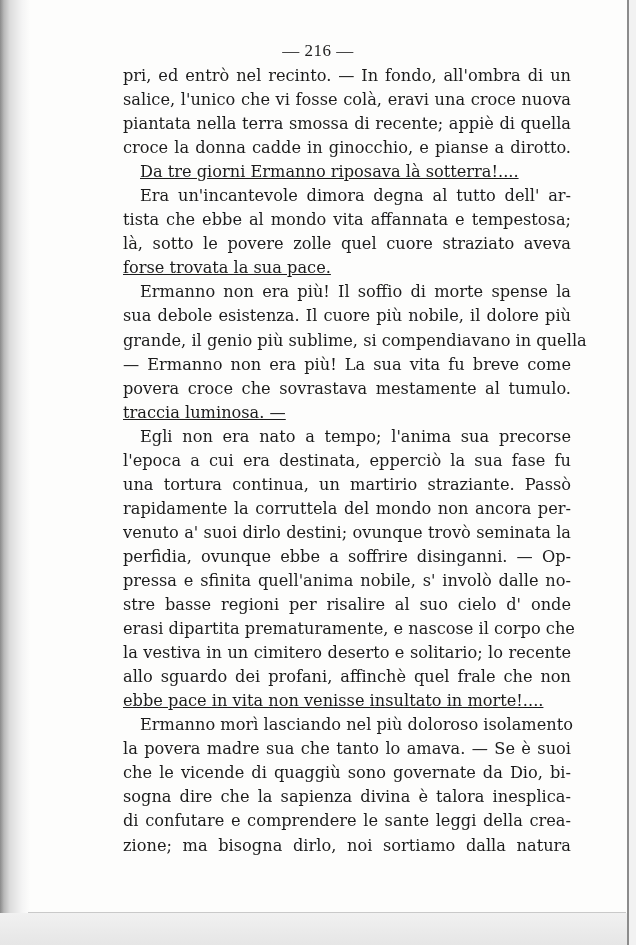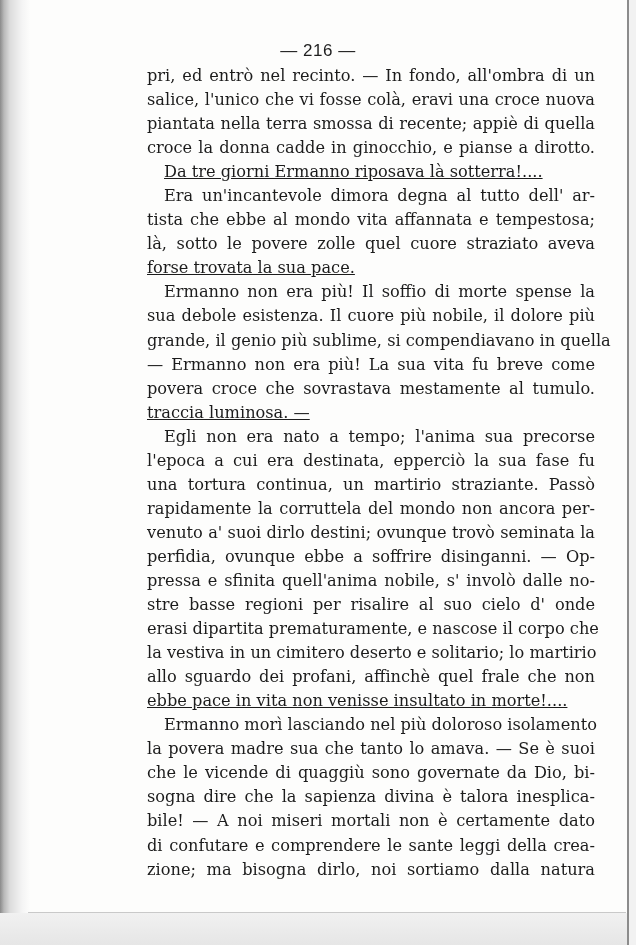--- a/index.html
+++ b/index.html
@@ -56,35 +56,34 @@
       width: 627px;
       height: 32px;
       background: linear-gradient(to bottom, #f1f1f1, #e6e6e6);
     }
     .page-number {
       position: absolute;
       left: 0;
       width: 636px;
       top: 41px;
       text-align: center;
-      font-family: Liberation Sans, sans-serif;
+      font-family: Liberation Serif, serif;
       font-size: 17px;
       color: #1e1e1e;
       letter-spacing: 0.5px;
     }
     .text-block {
       position: absolute;
       left: 123px;
       top: 64px;
       width: 448px;
       font-family: "DejaVu Serif", serif;
       font-size: 16.2px;
       line-height: 24.05px;
       color: #1c1c1c;
-      margin-left: 24px;
     }
     .line {
       display: block;
       white-space: nowrap;
       text-align: justify;
       text-align-last: justify;
       height: 24.05px;
       overflow: visible;
     }
     .line.last {
@@ -125,24 +124,23 @@
       <span class="line last">traccia luminosa. —</span>
       <span class="line indent">Egli non era nato a tempo; l'anima sua precorse</span>
       <span class="line">l'epoca a cui era destinata, epperciò la sua fase fu</span>
       <span class="line">una tortura continua, un martirio straziante. Passò</span>
       <span class="line">rapidamente la corruttela del mondo non ancora per-</span>
       <span class="line">venuto a' suoi dirlo destini; ovunque trovò seminata la</span>
       <span class="line">perfidia, ovunque ebbe a soffrire disinganni. — Op-</span>
       <span class="line">pressa e sfinita quell'anima nobile, s' involò dalle no-</span>
       <span class="line">stre basse regioni per risalire al suo cielo d' onde</span>
       <span class="line">erasi dipartita prematuramente, e nascose il corpo che</span>
-      <span class="line">la vestiva in un cimitero deserto e solitario; lo martirio</span>
+      <span class="line">la vestiva in un cimitero deserto e solitario; lo recente</span>
       <span class="line">allo sguardo dei profani, affinchè quel frale che non</span>
       <span class="line last">ebbe pace in vita non venisse insultato in morte!....</span>
       <span class="line indent">Ermanno morì lasciando nel più doloroso isolamento</span>
       <span class="line">la povera madre sua che tanto lo amava. — Se è suoi</span>
       <span class="line">che le vicende di quaggiù sono governate da Dio, bi-</span>
       <span class="line">sogna dire che la sapienza divina è talora inesplica-</span>
-      <span class="line">bile! — A noi miseri mortali non è certamente dato</span>
       <span class="line">di confutare e comprendere le sante leggi della crea-</span>
       <span class="line">zione; ma bisogna dirlo, noi sortiamo dalla natura</span>
     </div>
 </div>
 
 </body></html>

